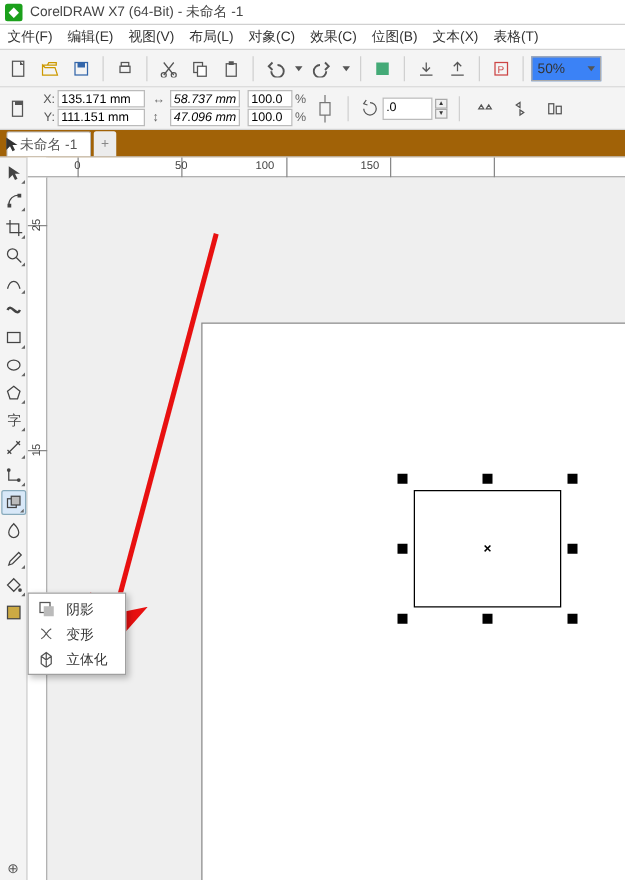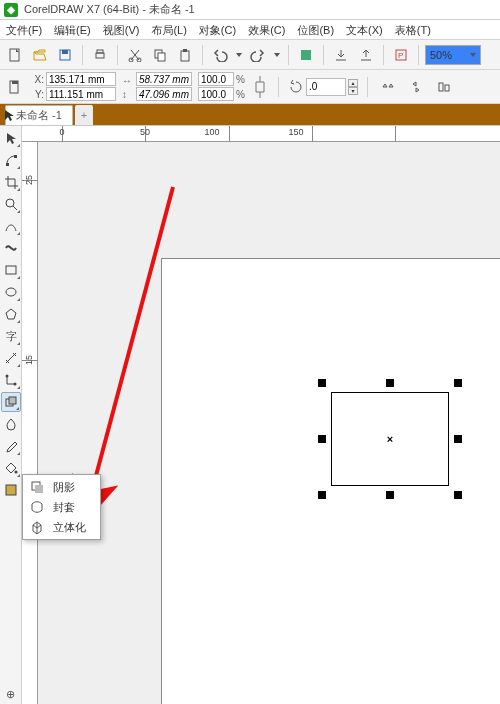--- a/index.html
+++ b/index.html
@@ -460,24 +460,24 @@
         <svg width="14" height="14">
           <rect x="2" y="2" width="8" height="8" fill="none" stroke="#555"></rect>
           <rect x="5" y="5" width="8" height="8" fill="#bbb"></rect>
         </svg>
       </span>
     <span>阴影</span>
   </div>
   <div class="fi">
     <span class="icn">
         <svg width="14" height="14">
-          <path d="M2 4c3-3 7-3 10 0v6c-3 3-7 3-10 0z" fill="none" stroke="#555"></path>
+          <path d="M3 3c4 2 4 6 8 8M3 11c4-2 4-6 8-8" fill="none" stroke="#555"></path>
         </svg>
       </span>
-    <span>封套</span>
+    <span>变形</span>
   </div>
   <div class="fi">
     <span class="icn">
         <svg width="14" height="14">
           <path d="M3 5l4-3 4 3v6l-4 3-4-3z M7 2v12M3 5l4 3 4-3" fill="none" stroke="#555"></path>
         </svg>
       </span>
     <span>立体化</span>
   </div>
 </div>

